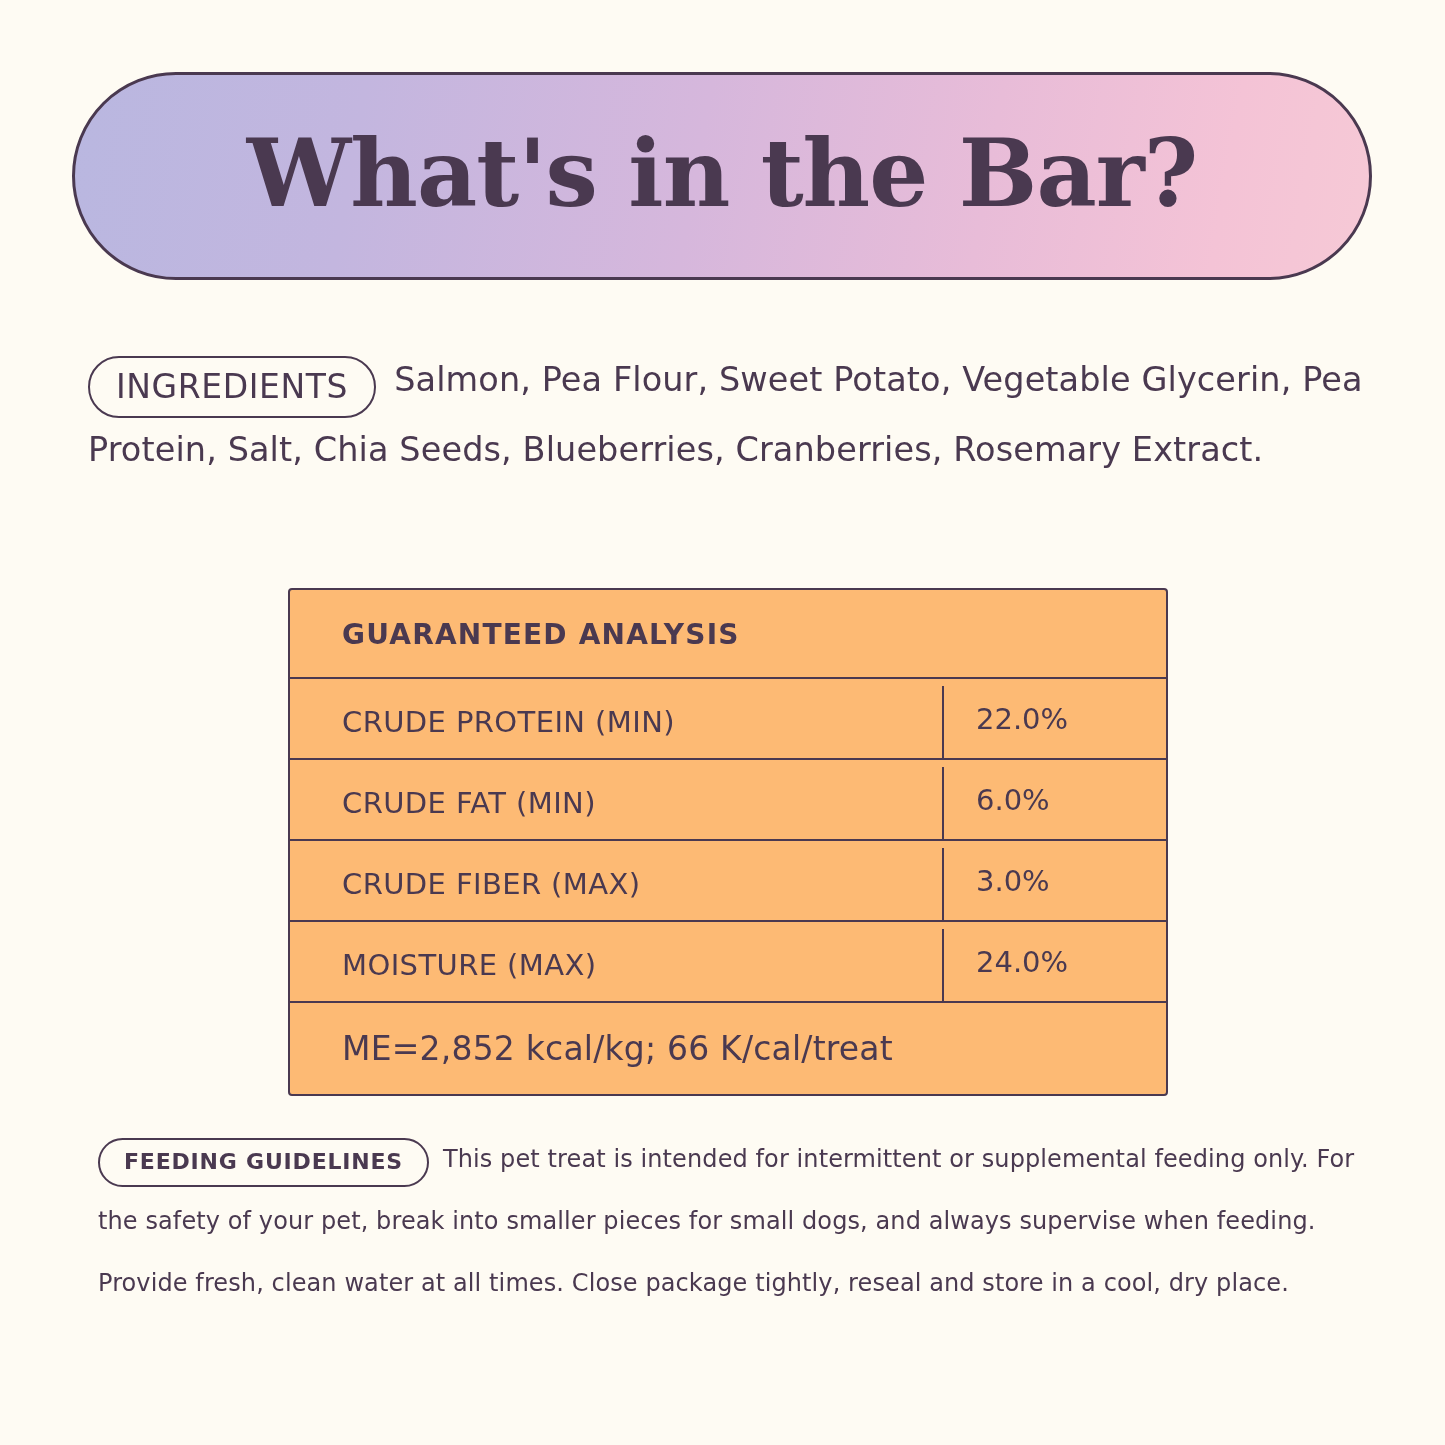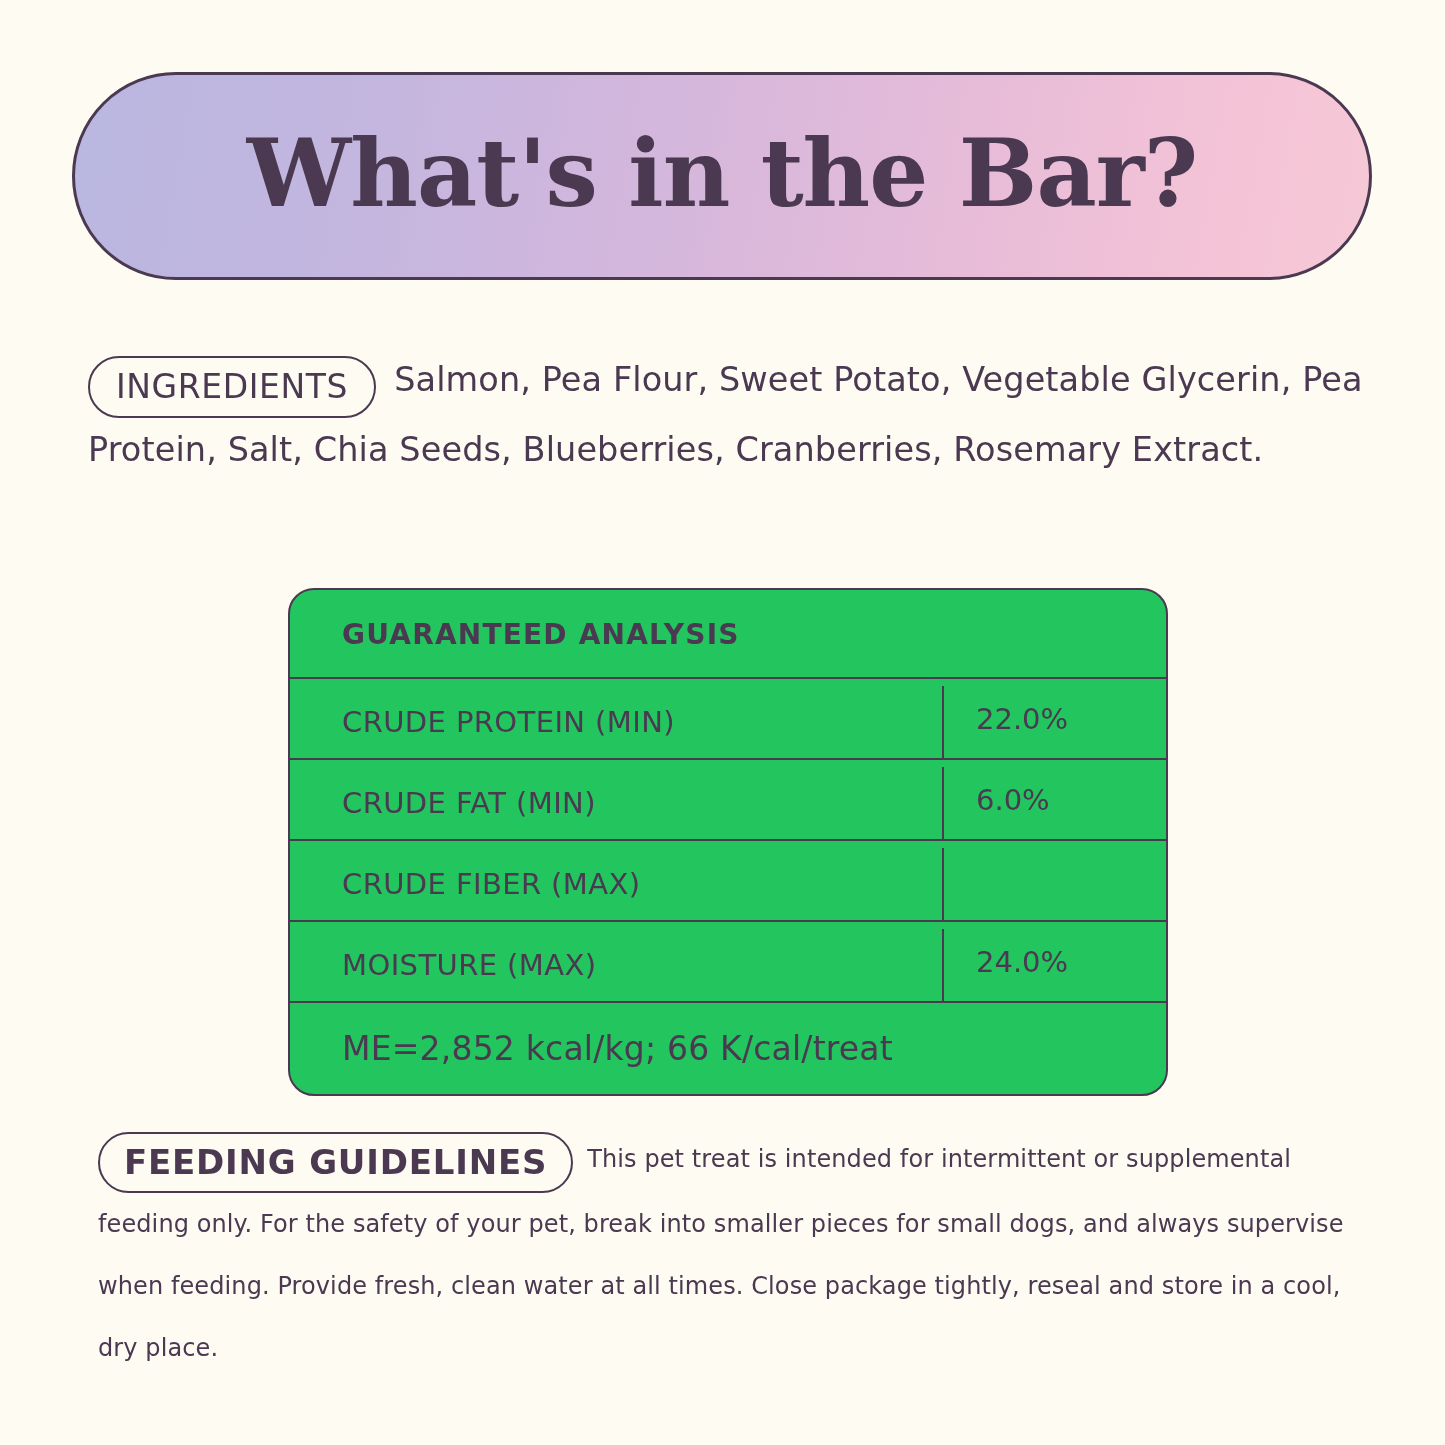--- a/index.html
+++ b/index.html
@@ -79,22 +79,22 @@
     display: inline;
   }
 
   
   .ga-box {
     position: absolute;
     left: 288px;
     top: 588px;
     width: 880px;
     border: 2.5px solid #4A3950;
-    border-radius: 26px;
-    background: #22c55e;
+    border-radius: 4px;
+    background: #fdba74;
     box-sizing: border-box;
     overflow: hidden;
   }
   .ga-header {
     font-weight: 700;
     font-size: 28px;
     letter-spacing: 1.2px;
     color: #4A3950;
     padding: 28px 0 26px 52px;
     border-bottom: 2.5px solid #4A3950;
@@ -141,21 +141,21 @@
     left: 98px;
     top: 1128px;
     width: 1260px;
   }
   .feeding-pill {
     display: inline-block;
     border: 2.5px solid #4A3950;
     border-radius: 40px;
     padding: 11px 24px 12px 24px;
     font-weight: 700;
-    font-size: 34px;
+    font-size: 22px;
     letter-spacing: 0.8px;
     line-height: 1;
     color: #4A3950;
     vertical-align: middle;
     margin-right: 14px;
   }
   .feeding-text {
     font-size: 24px;
     line-height: 62px;
     color: #4A3950;
@@ -181,20 +181,21 @@
     <div class="ga-row">
       <div class="ga-label">CRUDE PROTEIN (MIN)</div>
       <div class="ga-value">22.0%</div>
     </div>
     <div class="ga-row">
       <div class="ga-label">CRUDE FAT (MIN)</div>
       <div class="ga-value">6.0%</div>
     </div>
     <div class="ga-row">
       <div class="ga-label">CRUDE FIBER (MAX)</div>
+      <div class="ga-value">3.0%</div>
     </div>
     <div class="ga-row">
       <div class="ga-label">MOISTURE (MAX)</div>
       <div class="ga-value">24.0%</div>
     </div>
 
     <div class="ga-footer">ME=2,852 kcal/kg; 66 K/cal/treat</div>
   </div>
 
   <div class="feeding-block">

